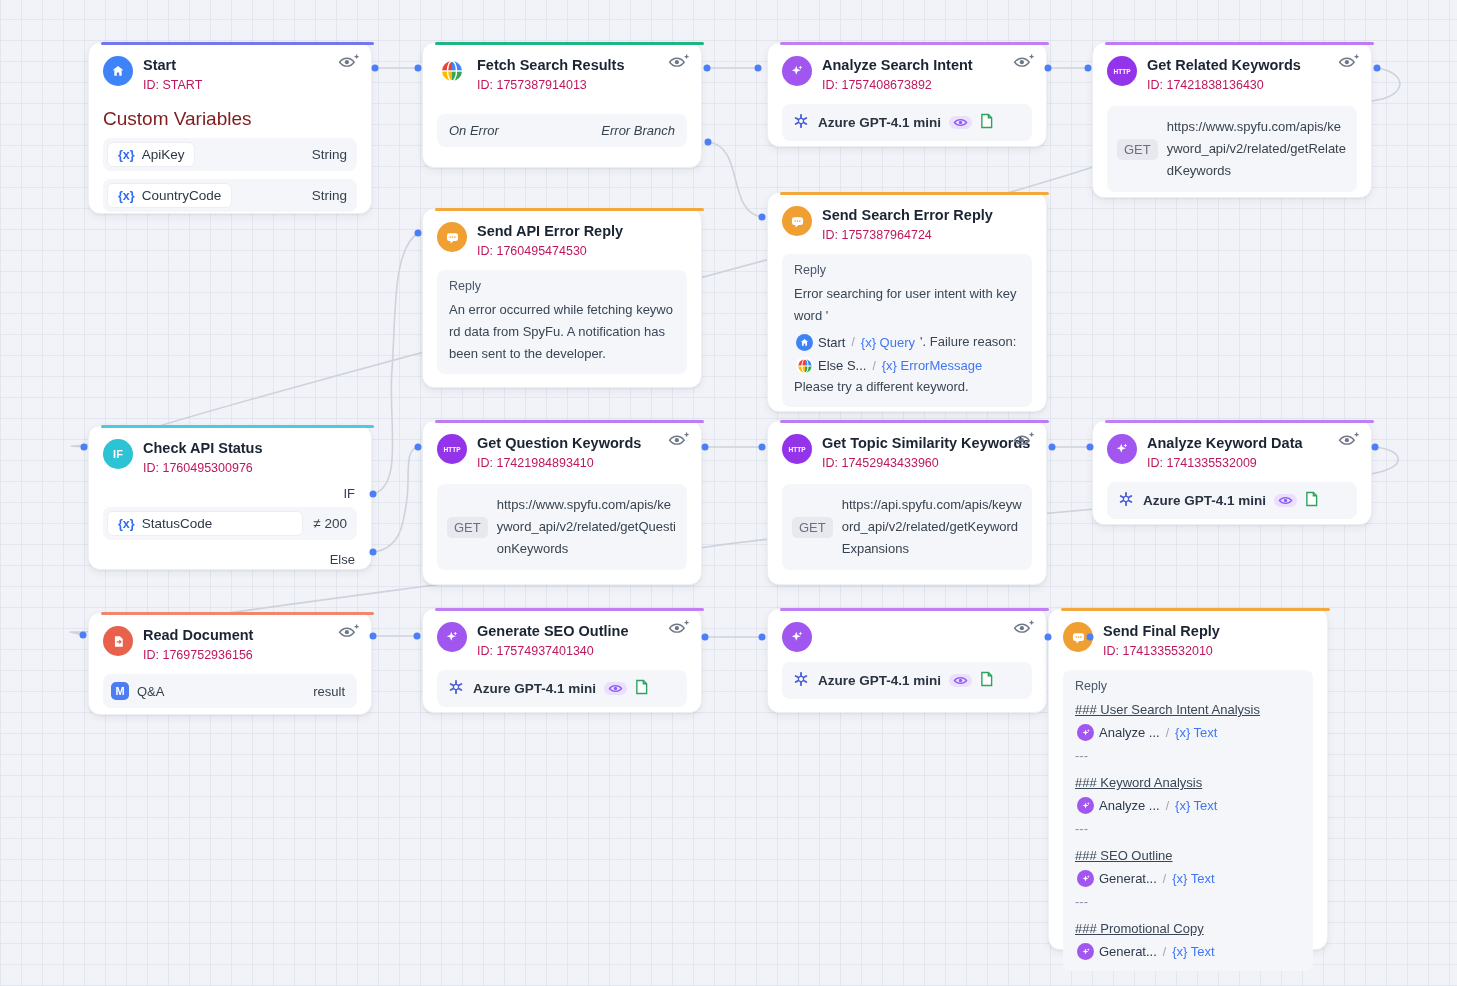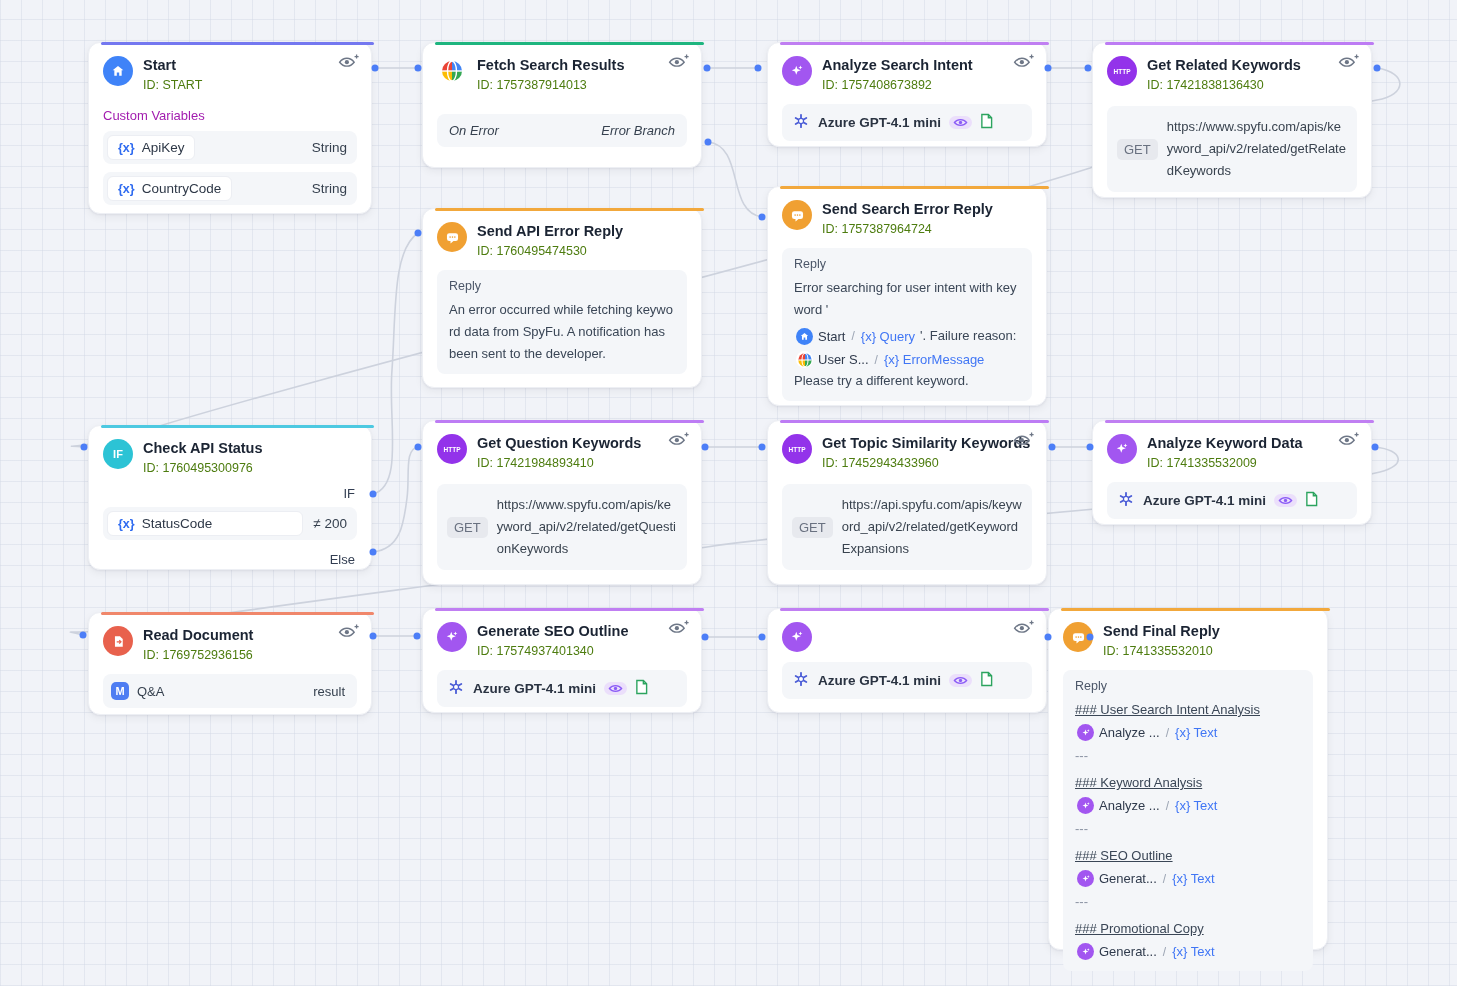--- a/index.html
+++ b/index.html
@@ -19,27 +19,27 @@
     box-shadow:0 1px 2px rgba(16,24,40,.05),0 3px 8px rgba(16,24,40,.06);
     z-index:1;box-sizing:border-box;padding:0 14px 12px 14px;
   }
   .accent{position:absolute;top:-1px;left:12px;right:-3px;height:3px;border-radius:3px;}
   .hd{display:flex;align-items:flex-start;padding-top:13px;position:relative;}
   .nicon{flex:0 0 30px;width:30px;height:30px;border-radius:50%;display:flex;align-items:center;justify-content:center;margin-right:10px;color:#fff;font-weight:bold;}
   .nicon .ltr{font-size:11px;letter-spacing:.2px;}
   .nicon .http{font-size:6.5px;font-weight:bold;}
   .tt{min-width:0;}
   .title{font-size:14.5px;font-weight:bold;color:#1b2433;line-height:19px;white-space:nowrap;}
-  .nid{font-size:12.5px;color:#4d7c0f;line-height:17px;margin-top:2px;white-space:nowrap;}
+  .nid{font-size:12.5px;color:#be185d;line-height:17px;margin-top:2px;white-space:nowrap;}
   .eye{position:absolute;right:-2px;top:10px;cursor:pointer;}
   .box{background:#f4f6f9;border-radius:8px;padding:9px 12px;font-size:13px;color:#36414f;}
   .vrow{display:flex;align-items:center;justify-content:space-between;background:#f4f6f9;border-radius:8px;padding:4px 10px 4px 4px;margin-top:8px;font-size:13.5px;color:#36414f;}
   .pill{background:#fff;border:1px solid #eceef3;border-radius:6px;padding:4px 10px;display:flex;align-items:center;gap:7px;font-size:13.5px;color:#2e3847;}
   .vx{color:#2f6bf0;font-weight:bold;font-size:12.5px;}
-  .seclabel{font-size:13px;color:#a21caf;margin:14px 0 2px 0;}
+  .seclabel{font-size:19px;color:#7f1d1d;margin:14px 0 2px 0;}
   .sidelabel{text-align:right;font-size:13px;color:#333e52;padding-right:2px;}
   .spread{display:flex;align-items:center;justify-content:space-between;}
   .mrow{display:flex;align-items:center;gap:8px;margin-top:10px;padding:8px 10px;}
   .mname{font-size:13.5px;color:#2a3342;font-weight:bold;}
   .eyepill{background:#ebdffb;border-radius:8px;padding:1px 4px;display:inline-flex;align-items:center;}
   .urlrow{display:flex;align-items:center;gap:9px;margin-top:12px;padding:10px 10px;}
   .getbadge{background:#e7e9ee;color:#697180;border-radius:5px;padding:3px 7px;font-size:13px;flex:0 0 auto;}
   .urltext{font-size:13px;line-height:22px;color:#39434f;word-break:break-all;min-width:0;}
   .replybox{margin-top:10px;}
   .rlabel{font-size:12.5px;color:#4b5668;margin-bottom:6px;}
@@ -233,21 +233,21 @@
       <div class="title">Send API Error Reply</div>
       <div class="nid">ID: 1760495474530</div>
     </div>
   </div>
   <div class="box replybox">
     <div class="rlabel">Reply</div>
     <div class="rtext">An error occurred while fetching keyword data from SpyFu. A notification has been sent to the developer.</div>
   </div>
 </div>
 
-<div class="node" style="left:767px;top:186px;width:280px;height:220px;">
+<div class="node" style="left:767px;top:192px;width:280px;height:220px;">
   <div class="accent" style="background:#f2a83c"></div>
   <div class="hd">
     <span class="nicon" style="background:#f0a032">
       <svg viewBox="0 0 24 24" width="19" height="19">
           <rect x="5" y="6.5" width="14" height="10" rx="3" fill="#fff"></rect>
           <path d="M9.5 16.5 v3.2 l3.8 -3.2 z" fill="#fff"></path>
           <circle cx="9" cy="11.5" r="1" fill="#f0a032"></circle>
           <circle cx="12" cy="11.5" r="1" fill="#f0a032"></circle>
           <circle cx="15" cy="11.5" r="1" fill="#f0a032"></circle>
         </svg>
@@ -278,21 +278,21 @@
         <span class="cicon" style="background:#fff">
           <svg viewBox="0 0 24 24" width="16" height="16">
               <path d="M12,12 L12,2 A10,10 0 0 1 22,12 Z" fill="#4285F4"></path>
               <path d="M12,12 L22,12 A10,10 0 0 1 12,22 Z" fill="#34A853"></path>
               <path d="M12,12 L12,22 A10,10 0 0 1 2,12 Z" fill="#FBBC05"></path>
               <path d="M12,12 L2,12 A10,10 0 0 1 12,2 Z" fill="#EA4335"></path>
               <ellipse cx="12" cy="12" rx="4.5" ry="10" fill="none" stroke="#fff" stroke-width="1.6"></ellipse>
               <line x1="2" y1="12" x2="22" y2="12" stroke="#fff" stroke-width="1.6"></line>
             </svg>
         </span>
-        <span class="cname">User S...</span>
+        <span class="cname">Else S...</span>
         <span class="csep">/</span>
         <span class="cvar">{x} ErrorMessage</span>
       </span>
     </div>
     <div class="rtext">Please try a different keyword.</div>
   </div>
 </div>
 
 <div class="node" style="left:88px;top:425px;width:284px;height:145px;">
   <div class="accent" style="background:#4dc9e1"></div>

